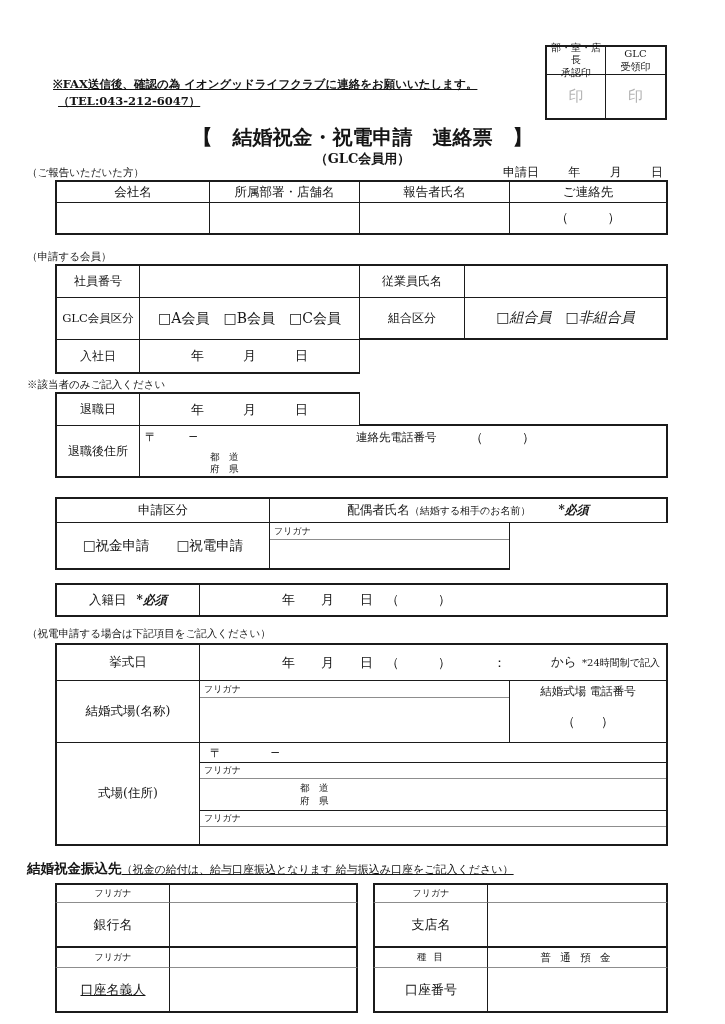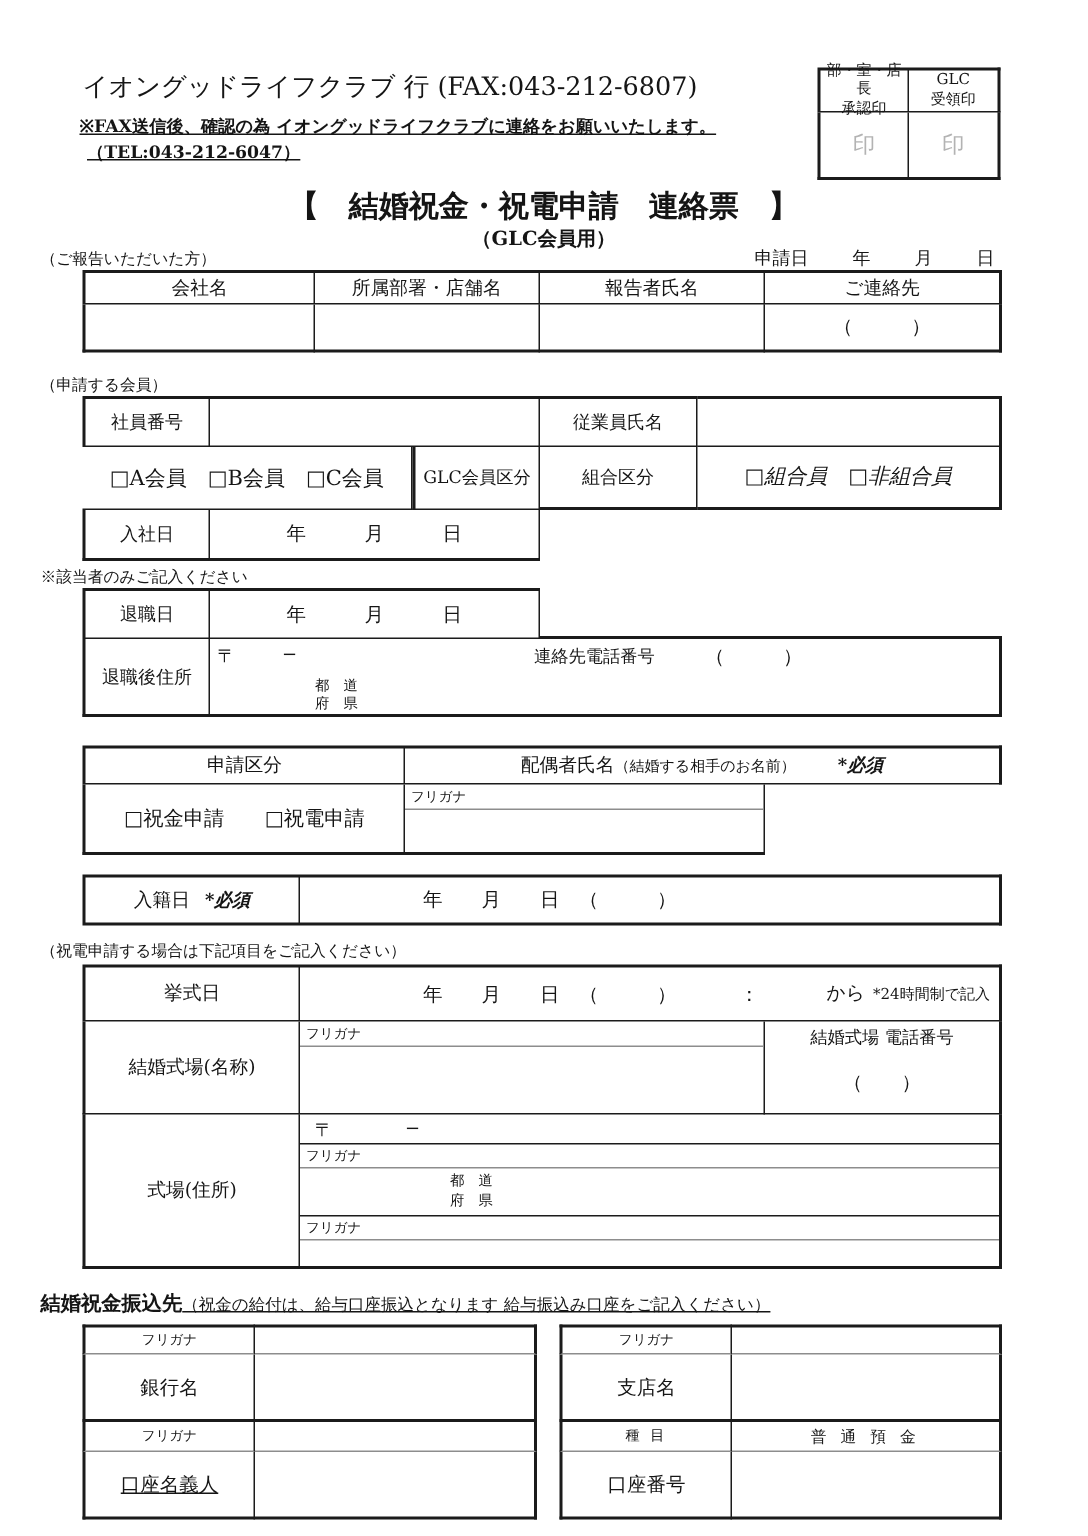--- a/index.html
+++ b/index.html
@@ -21,21 +21,20 @@
   .f13{font-size:13px;} .f135{font-size:13.5px;} .f14{font-size:14px;} .f17{font-size:17px;}
   .bd{font-weight:bold;} .it{font-style:italic;} .ul{text-decoration:underline;}
   .seal{color:#b3b3b3;font-size:15px;}
   .nw{white-space:nowrap;}
 </style>
 </head>
 <body>
 
 <div class="page">
 
-  <div class="abs f17 nw" style="left:55px;top:46px;">イオングッドライフクラブ 行 (FAX:043-212-6807)</div>
   <div class="abs f115 bd ul nw" style="left:53px;top:76px;">※FAX送信後、確認の為 イオングッドライフクラブに連絡をお願いいたします。</div>
   <div class="abs f115 bd ul nw" style="left:58px;top:94px;">（TEL:043-212-6047）</div>
 
   <div class="abs" style="left:545px;top:45px;width:122px;">
     <div class="row">
       <div class="c col L T r1 b1 f10" style="width:61px;height:30px;line-height:1.25;">
         <span>部・室・店長</span>
         <span>承認印</span>
       </div>
       <div class="c col T R b1 f10" style="width:61px;height:30px;line-height:1.25;">
@@ -78,22 +77,22 @@
   <div class="abs f105" style="left:27px;top:250px;">（申請する会員）</div>
 
   <div class="abs" style="left:55px;top:264px;width:613px;">
     <div class="row">
       <div class="c L T r1 b1 f12" style="width:85px;height:34px;">社員番号</div>
       <div class="c T r1 b1" style="width:220px;height:34px;"></div>
       <div class="c T r1 b1 f12" style="width:105px;height:34px;">従業員氏名</div>
       <div class="c T R b1" style="width:203px;height:34px;"></div>
     </div>
     <div class="row">
+      <div class="c L r1 b1 f115" style="width:85px;height:42px;">GLC会員区分</div>
       <div class="c r1 b1 f14 nw" style="width:220px;height:42px;">□A会員　□B会員　□C会員</div>
-      <div class="c L r1 b1 f115" style="width:85px;height:42px;">GLC会員区分</div>
       <div class="c r1 B f12" style="width:105px;height:42px;">組合区分</div>
       <div class="c R B f14 nw" style="width:203px;height:42px;font-style:italic;">□組合員　□非組合員</div>
     </div>
     <div class="row">
       <div class="c L r1 B f12" style="width:85px;height:34px;">入社日</div>
       <div class="c r1 B f13 nw" style="width:220px;height:34px;">年　　　月　　　日</div>
     </div>
   </div>
 
   <div class="abs f105" style="left:27px;top:378px;">※該当者のみご記入ください</div>

